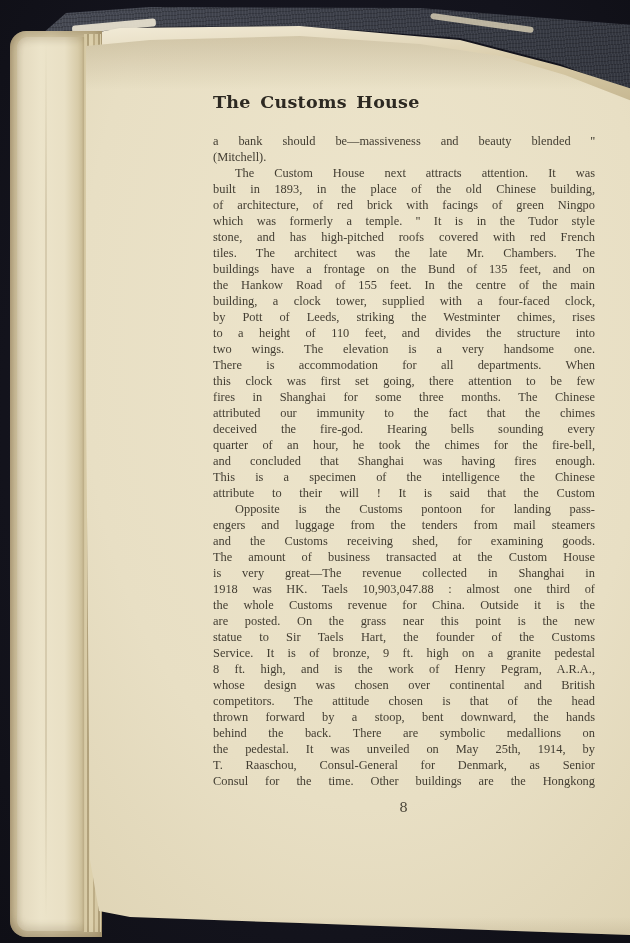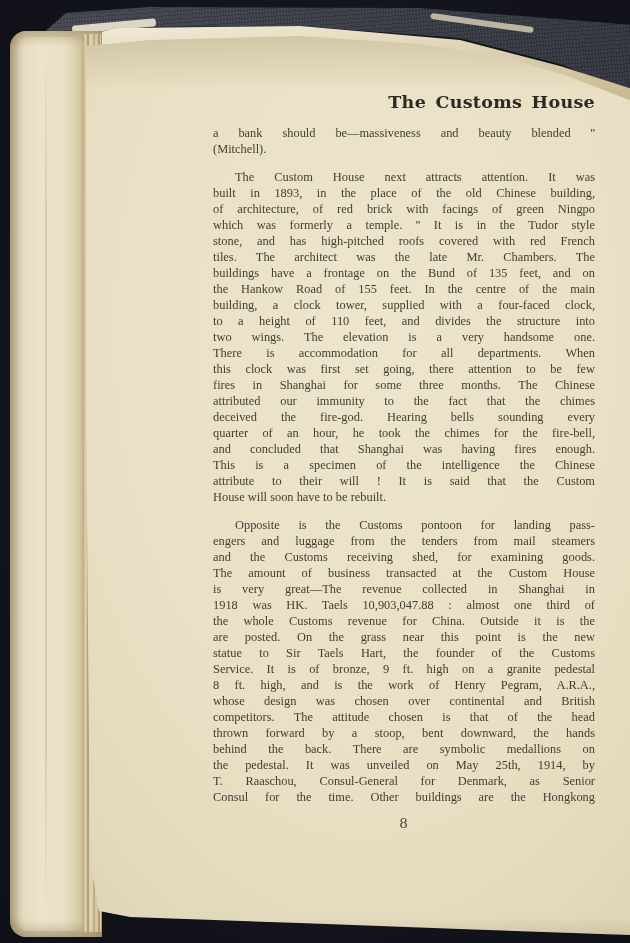--- a/index.html
+++ b/index.html
@@ -68,32 +68,32 @@
       linear-gradient(0deg, rgba(112,90,52,.20) 0px, rgba(112,90,52,0) 26px),
       linear-gradient(180deg, rgba(125,104,62,.22) 36px, rgba(125,104,62,0) 90px),
       radial-gradient(ellipse at 58% 35%, #ede5cc 0%, #e8dfc4 55%, #ddd2b2 95%);
   }
   
   .text-block{
     position:absolute;left:213px;top:92px;width:382px;
     color:#433e33;
   }
   .heading{
-    margin:0 0 13px 0;
+    margin:0 0 21px 0;
     font-size:17.5px;line-height:20px;font-weight:700;
     letter-spacing:.3px;word-spacing:3px;color:#2d2922;
-    text-align:right;
+    text-align:left;
   }
   .paragraph{margin:0;font-family:Liberation Serif, serif;}
   .line{
     font-size:12.4px;line-height:16px;height:16px;overflow:visible;
     text-align:justify;text-align-last:justify;
     white-space:normal;color:#423d32;
   }
-  .line.indent{padding-left:22px;margin-top:12px;}
+  .line.indent{padding-left:22px;}
   .line.last{text-align-last:left;}
   .page-number{
     margin-top:10px;text-align:center;
     font-size:13.5px;color:#4a4538;letter-spacing:1px;
   }
 </style>
 </head>
 <body>
 
 <div class="scene">
@@ -120,32 +120,32 @@
           <div class="paragraph">
             <div class="line indent">The Custom House next attracts attention.  It was</div>
             <div class="line">built in 1893, in the place of the old Chinese building,</div>
             <div class="line">of architecture, of red brick with facings of green Ningpo</div>
             <div class="line">which was formerly a temple.  '' It is in the Tudor style</div>
             <div class="line">stone, and has high-pitched roofs covered with red French</div>
             <div class="line">tiles.  The architect was the late Mr. Chambers.  The</div>
             <div class="line">buildings have a frontage on the Bund of 135 feet, and on</div>
             <div class="line">the Hankow Road of 155 feet.  In the centre of the main</div>
             <div class="line">building, a clock tower, supplied with a four-faced clock,</div>
+            <div class="line">by Pott of Leeds, striking the Westminter chimes, rises</div>
             <div class="line">to a height of 110 feet, and divides the structure into</div>
             <div class="line">two wings.  The elevation is a very handsome one.</div>
             <div class="line">There is accommodation for all departments.  When</div>
             <div class="line">this clock was first set going, there attention to be few</div>
             <div class="line">fires in Shanghai for some three months.  The Chinese</div>
             <div class="line">attributed our immunity to the fact that the chimes</div>
             <div class="line">deceived the fire-god.  Hearing bells sounding every</div>
             <div class="line">quarter of an hour, he took the chimes for the fire-bell,</div>
             <div class="line">and concluded that Shanghai was having fires enough.</div>
             <div class="line">This is a specimen of the intelligence the Chinese</div>
             <div class="line">attribute to their will !  It is said that the Custom</div>
-            <div class="line last">House will soon have to be rebuilt.</div>
           </div>
           <div class="paragraph">
             <div class="line indent">Opposite is the Customs pontoon for landing pass-</div>
             <div class="line">engers and luggage from the tenders from mail steamers</div>
             <div class="line">and the Customs receiving shed, for examining goods.</div>
             <div class="line">The amount of business transacted at the Custom House</div>
             <div class="line">is very great—The revenue collected in Shanghai in</div>
             <div class="line">1918 was HK. Taels 10,903,047.88 : almost one third of</div>
             <div class="line">the whole Customs revenue for China.  Outside it is the</div>
             <div class="line">are posted.  On the grass near this point is the new</div>

